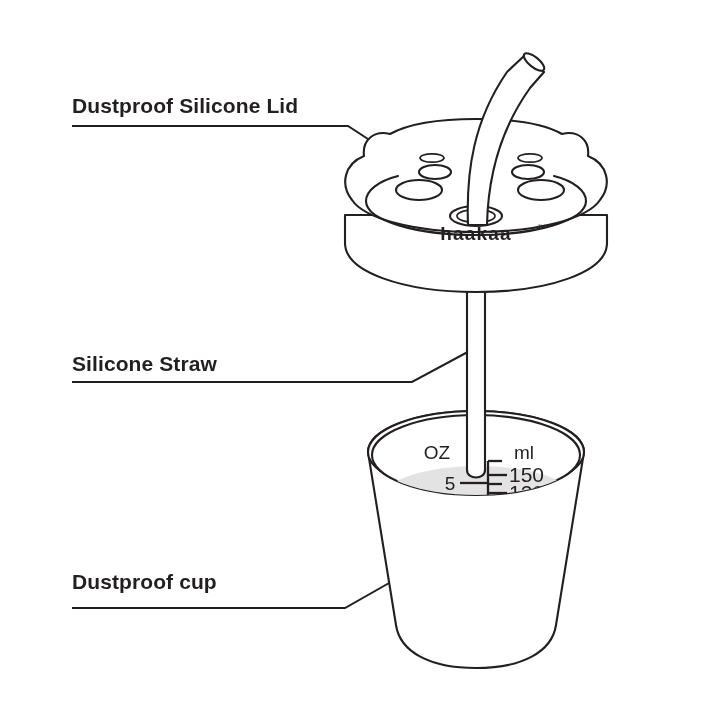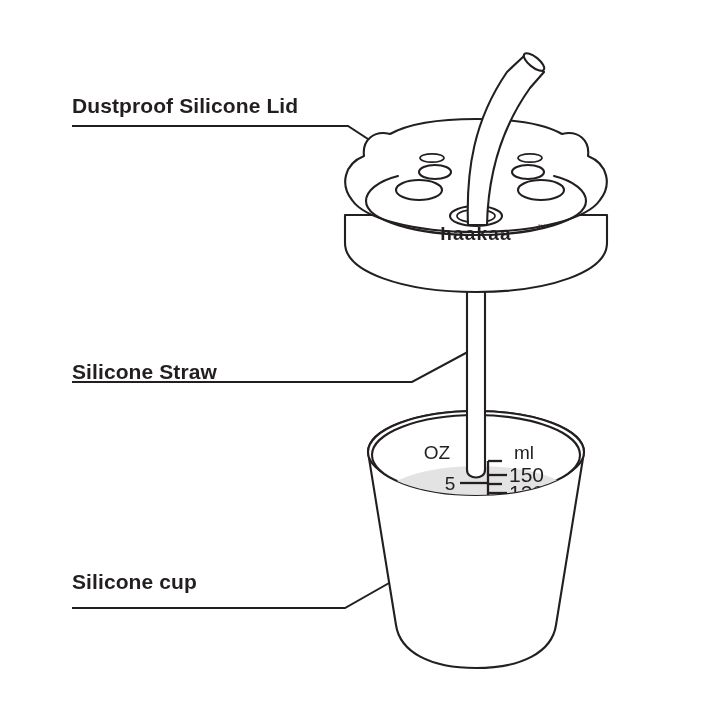--- a/index.html
+++ b/index.html
@@ -28,21 +28,21 @@
   .callout-label {
     position: absolute;
     font-family: "Liberation Sans", sans-serif;
     font-size: 21px;
     font-weight: 700;
     color: #231f20;
     white-space: nowrap;
     letter-spacing: 0.1px;
   }
   #label-lid   { left: 72px; top: 94px; }
-  #label-straw { left: 72px; top: 360px; }
+  #label-straw { left: 72px; top: 352px; }
   #label-cup   { left: 72px; top: 570px; }
 </style>
 </head>
 <body>
 
 <div id="stage">
 
   <svg id="diagram" viewBox="0 0 720 720" xmlns="http://www.w3.org/2000/svg">
 
     <defs>
@@ -182,15 +182,15 @@
       <path class="lnth" d="M 524,56 L 544,72"></path>
       <ellipse class="fillw" cx="534" cy="62" rx="12.5" ry="5" transform="rotate(39 534 62)"></ellipse>
     </g>
 
   </svg>
 
   <div class="callout-label" id="label-lid">Dustproof Silicone Lid</div>
 
   <div class="callout-label" id="label-straw">Silicone Straw</div>
 
-  <div class="callout-label" id="label-cup">Silicone cup</div>
+  <div class="callout-label" id="label-cup">Dustproof cup</div>
 
 </div>
 
 </body></html>

